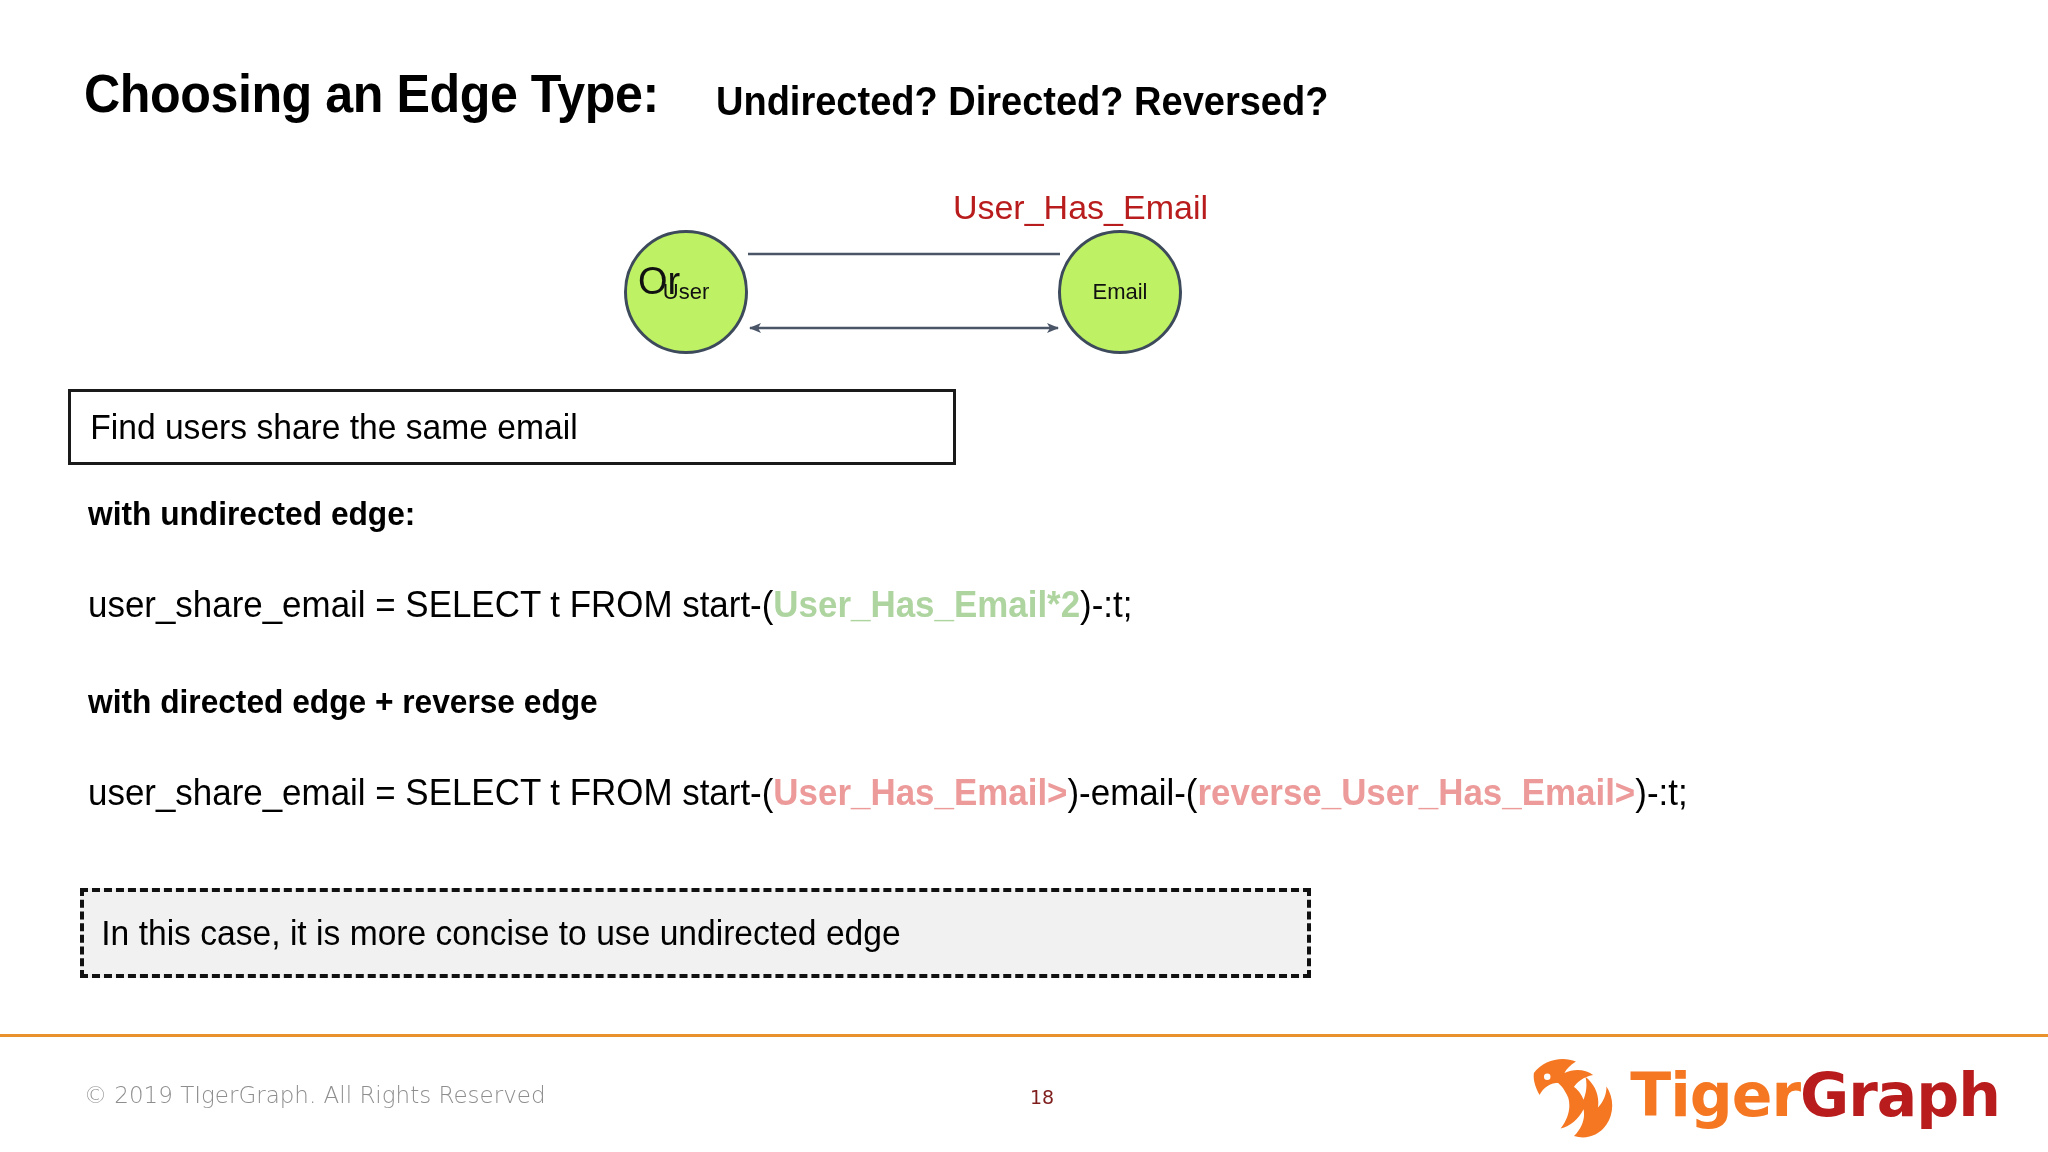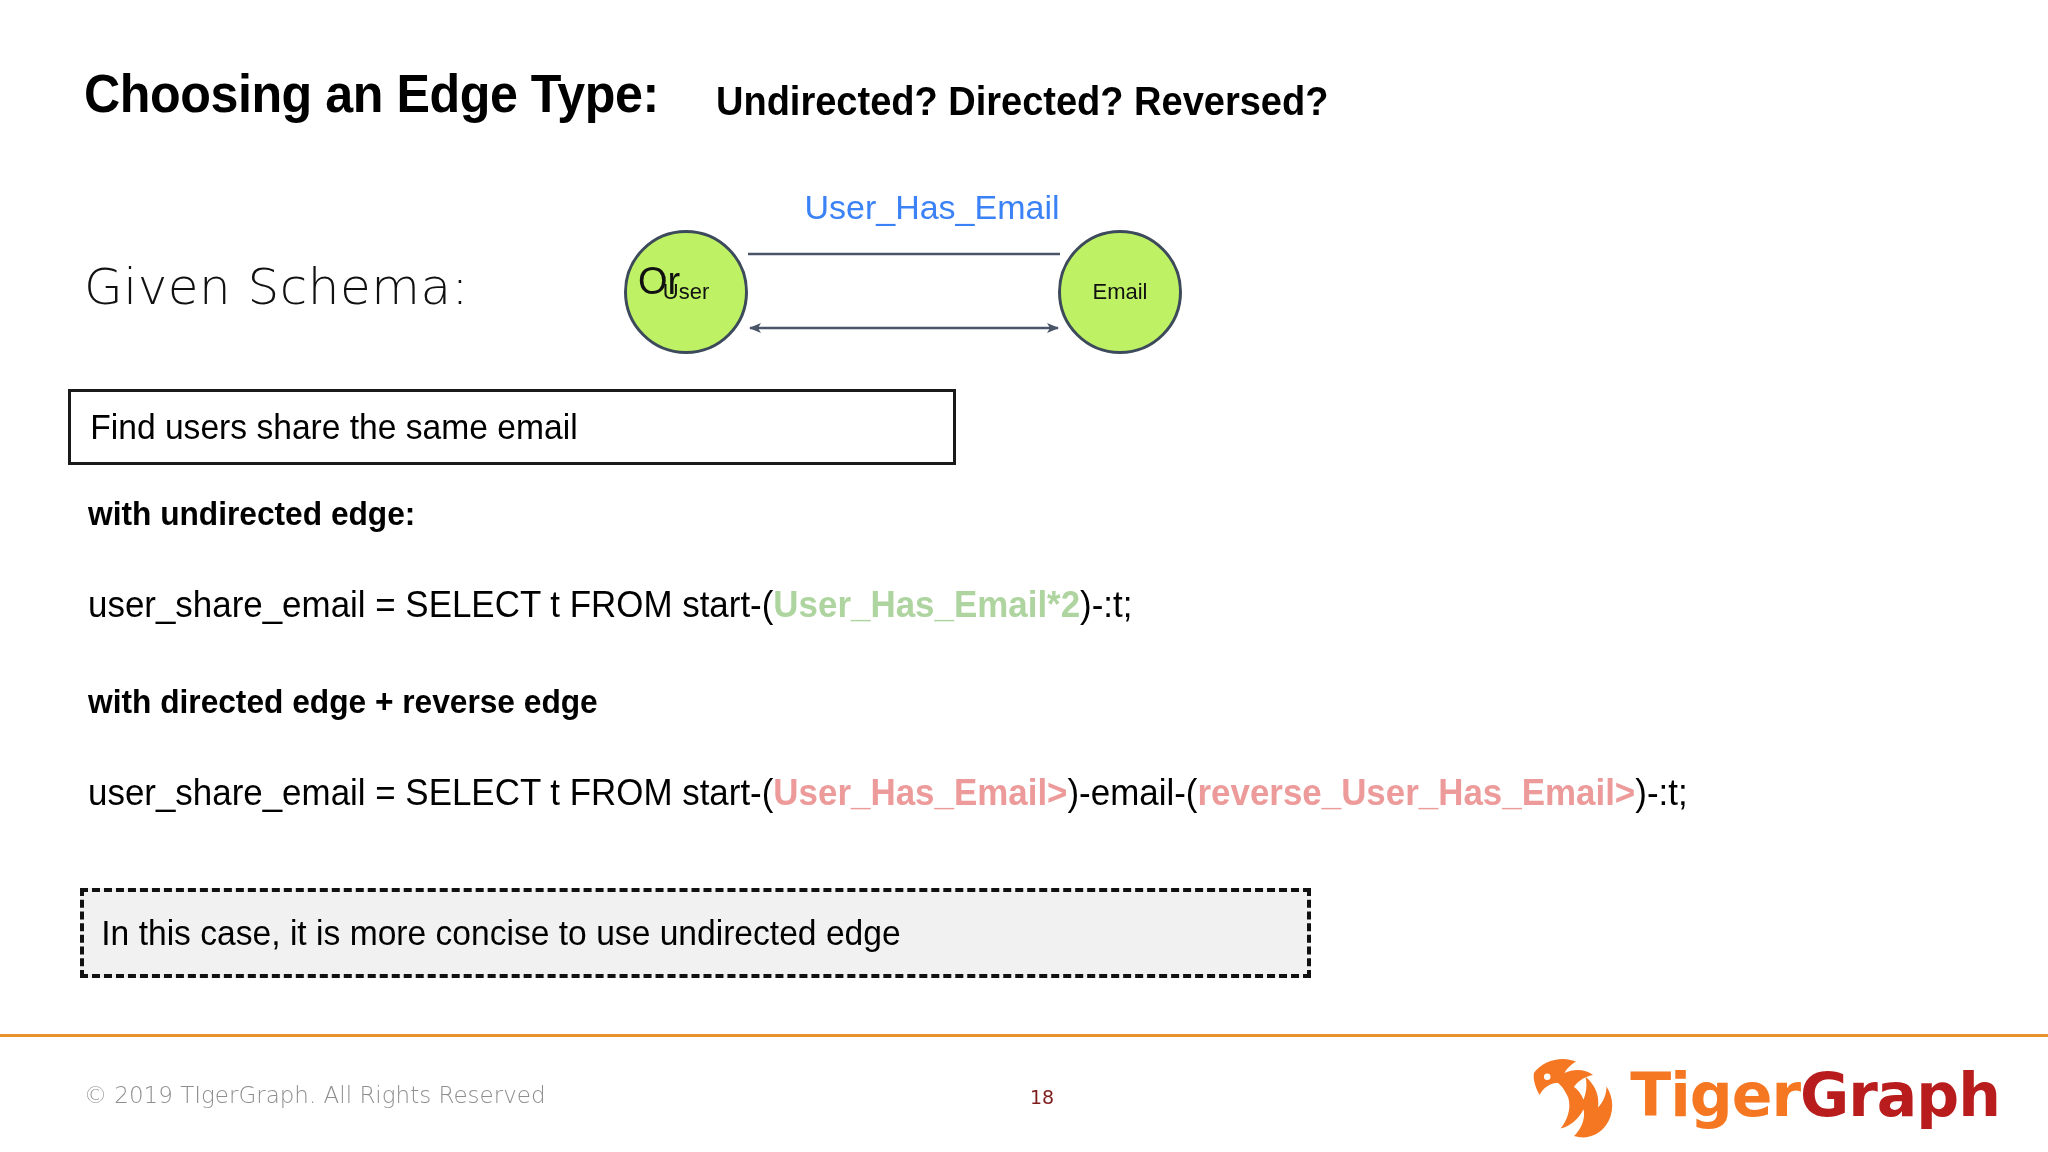--- a/index.html
+++ b/index.html
@@ -66,24 +66,24 @@
     left: 608px;
     top: 188px;
     width: 600px;
     height: 180px;
   }
   .schema-label {
     position: absolute;
     left: 0;
     top: 0;
     width: 600px;
-    text-align: center;
+    text-align: right;
     font-family: "Liberation Sans", sans-serif;
     font-size: 34px;
-    color: #3b82f6;
+    color: #b91c1c;
     padding-left: 48px;
     box-sizing: border-box;
   }
   .schema-or {
     position: absolute;
     left: 0;
     top: 72px;
     width: 600px;
     text-align: left;
     font-family: "Liberation Sans", sans-serif;
@@ -254,21 +254,20 @@
 </head>
 <body>
 
 <div class="slide">
 
   <div class="title-row">
     <span class="title-main">Choosing an Edge Type:</span>
     <span class="title-sub">Undirected? Directed? Reversed?</span>
   </div>
 
-  <div class="given-schema">Given Schema:</div>
 
   <div class="schema">
     <div class="schema-label">User_Has_Email</div>
 
     <svg class="edge-svg" viewBox="0 0 600 180">
       <defs>
         <marker id="arrow-right" markerWidth="12" markerHeight="10" refX="11" refY="5" orient="auto" markerUnits="userSpaceOnUse">
           <path d="M0,0 L12,5 L0,10 L3,5 Z" fill="#4a5568"></path>
         </marker>
         <marker id="arrow-left" markerWidth="12" markerHeight="10" refX="1" refY="5" orient="auto" markerUnits="userSpaceOnUse">

